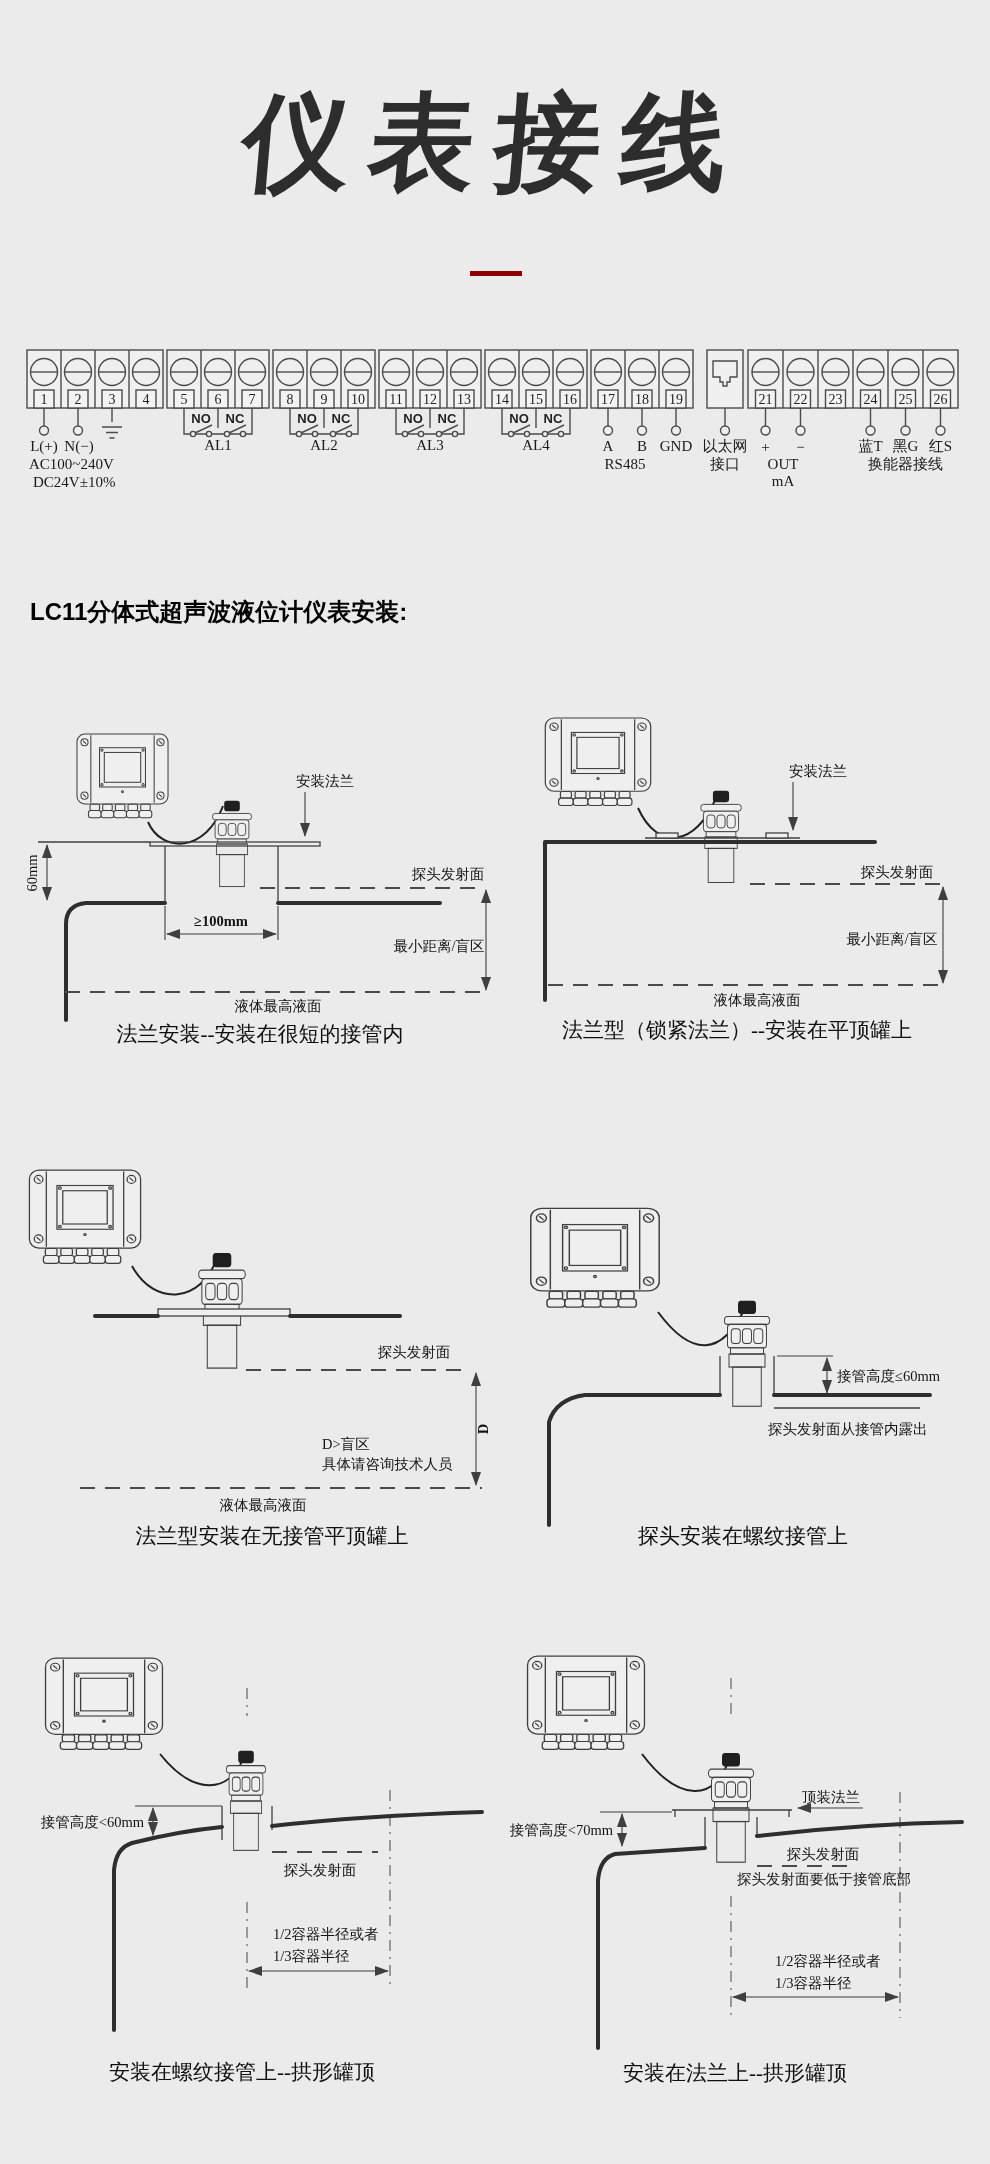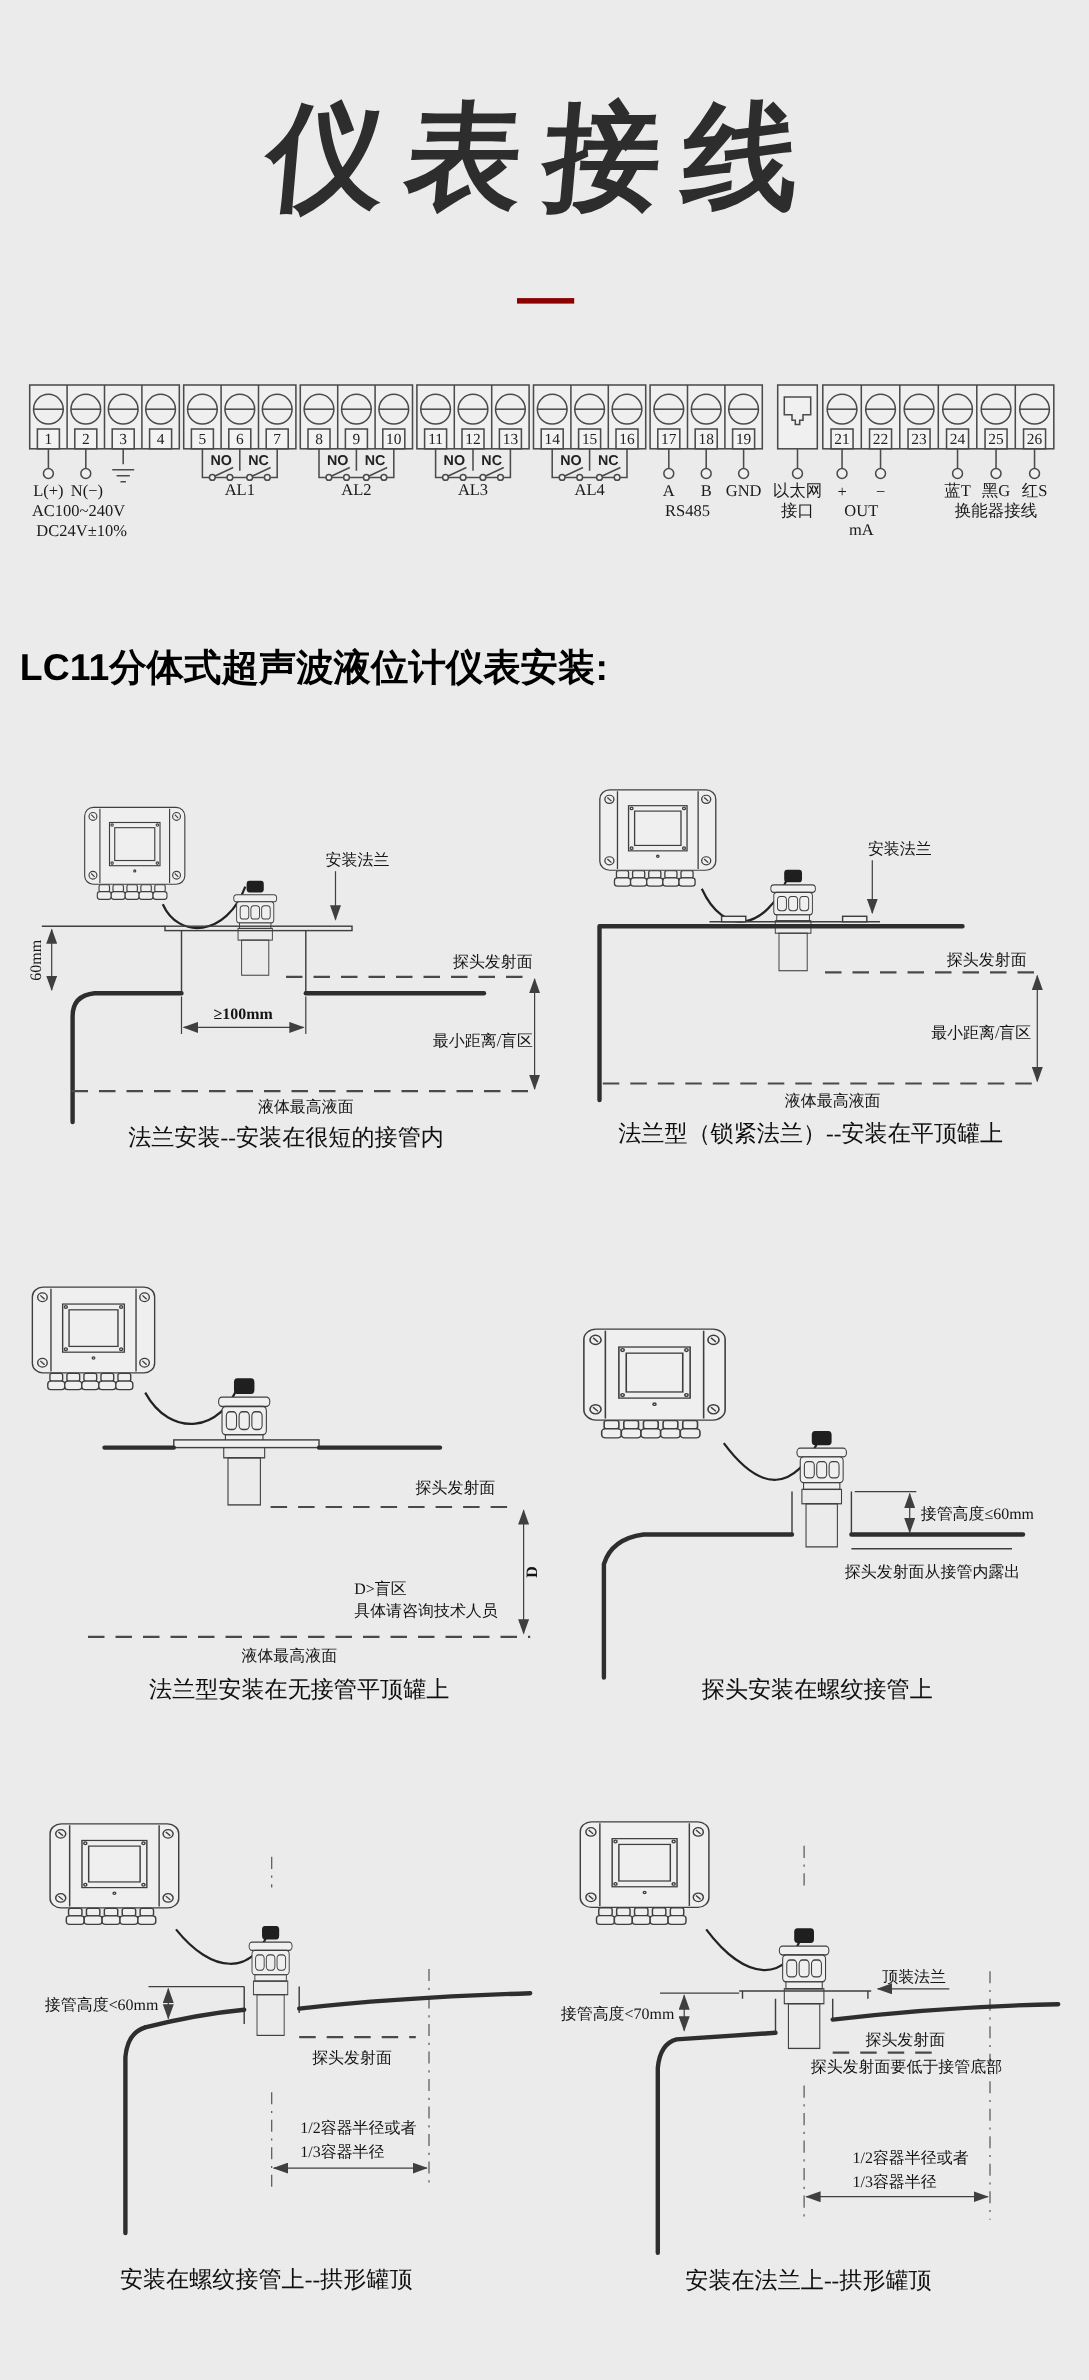--- a/index.html
+++ b/index.html
@@ -2,22 +2,22 @@
 <html><head>
 <meta charset="utf-8">
 <style>
   html,body{margin:0;padding:0;background:#dcdcdc;}
   #page{position:relative;width:990px;height:2164px;margin:0 auto;background:#ebebeb;overflow:hidden;
         font-family:"Liberation Serif", serif;}
   #main-title{position:absolute;top:72px;left:0;width:990px;margin:0;text-align:center;
         font-family:"Liberation Sans", sans-serif;font-weight:800;font-size:106px;letter-spacing:20px;
         color:#2d2d2d;transform:skewX(-5deg);}
   #accent-dash{position:absolute;left:470px;top:271px;width:52px;height:5px;background:#8b0000;}
-  #section-title{position:absolute;left:18px;top:584px;margin:0;
-        font-family:"Liberation Sans", sans-serif;font-weight:700;font-size:34px;color:#000;}
+  #section-title{position:absolute;left:18px;top:584px;margin:12px;
+        font-family:"Liberation Sans", sans-serif;font-weight:700;font-size:24px;color:#000;}
   svg{position:absolute;overflow:visible;}
   #wiring{left:25px;top:346px;}
   #fig1{left:20px;top:690px;}  #fig2{left:500px;top:690px;}
   #fig3{left:20px;top:1130px;} #fig4{left:500px;top:1150px;}
   #fig5{left:20px;top:1640px;} #fig6{left:500px;top:1640px;}
 
   .thin2{stroke:#4b4b4b;stroke-width:1.4;fill:none}
   .tfill{fill:#f0f0f0}
   .scr{fill:#efefef}
   .nbox{fill:#f3f3f3}

